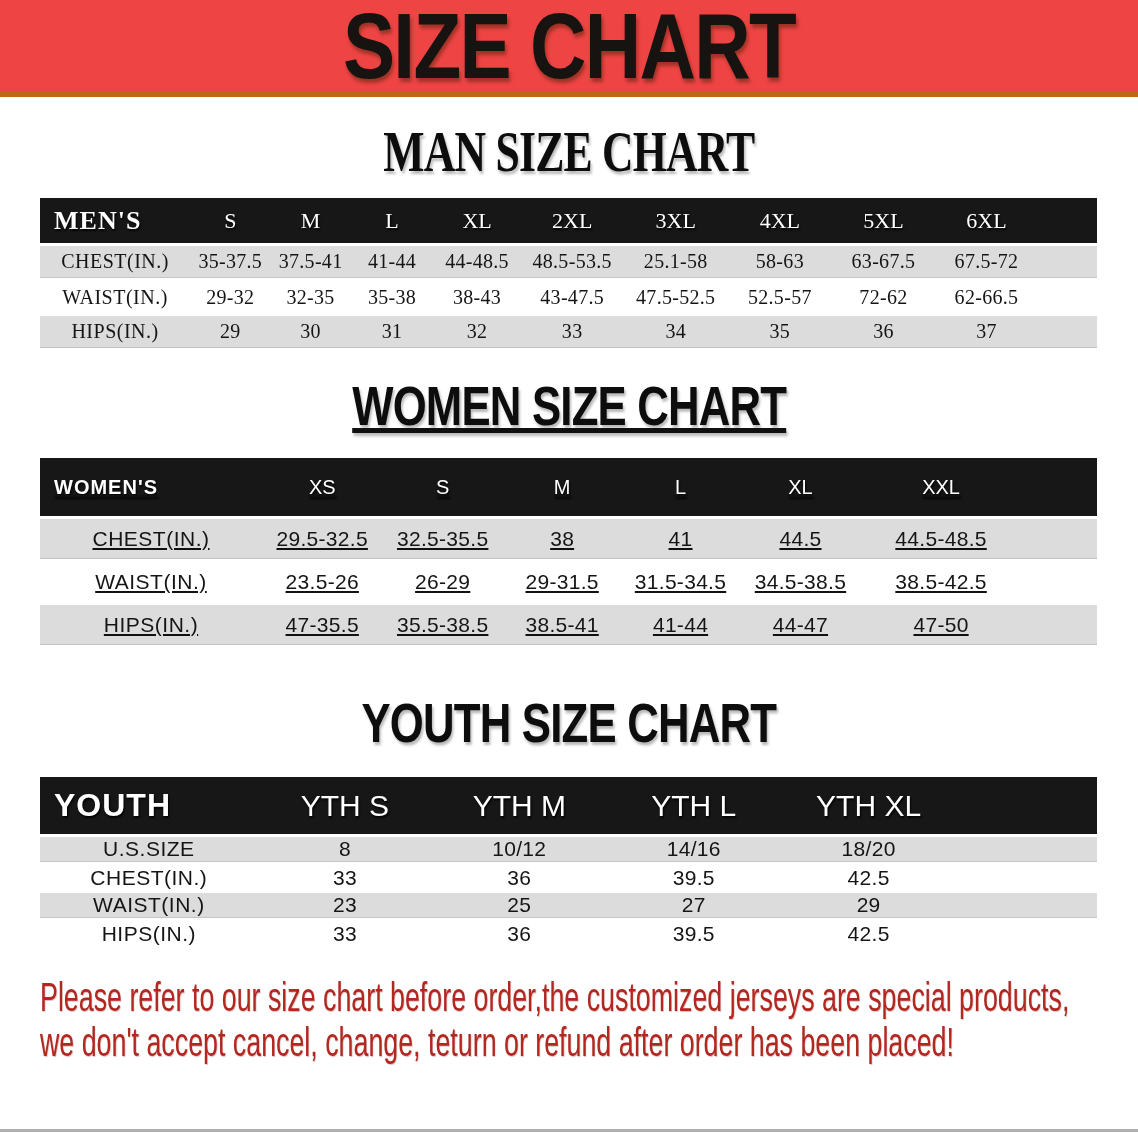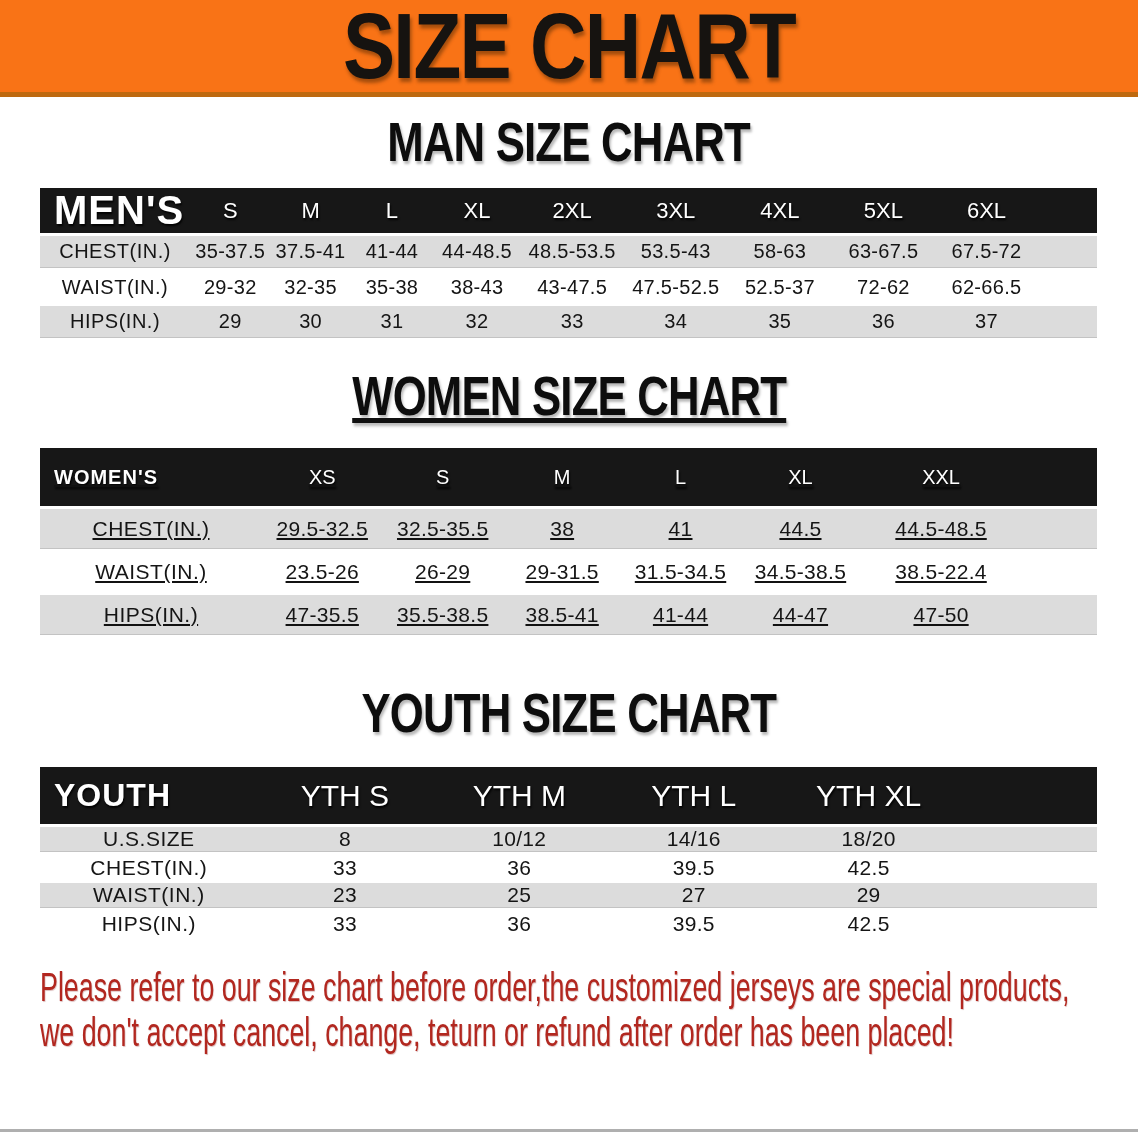--- a/index.html
+++ b/index.html
@@ -30,21 +30,21 @@
 
   
   .heading-wrap { display:flex; justify-content:center; }
   .heading-wrap h2 {
     font-size:56px; font-weight:700; line-height:50px;
     letter-spacing:-1px; color:#0d0d0d;
     transform:scaleX(0.78);
     text-shadow:2px 3px 3px rgba(0,0,0,0.28);
     white-space:nowrap;
   }
-  .sec-men   { margin-top:20px; }
+  .sec-men   { margin-top:30px;font-family:Liberation Serif, serif; }
   .sec-men   .heading-wrap { margin-bottom:18px; }
   .sec-women { margin-top:30px;text-decoration:underline; }
   .sec-women .heading-wrap { margin-bottom:24px; }
   .sec-youth { margin-top:50px; }
   .sec-youth .heading-wrap { margin-bottom:26px; }
 
   
   table.size-table {
     width:1057px; margin:0 41px 0 40px;
     border-collapse:separate; border-spacing:0 3px;
@@ -62,21 +62,21 @@
   }
   table.size-table tbody tr:nth-child(odd) td { background:#DCDCDC; border-bottom:1px solid #c3c3c3; }
   table.size-table tbody td {
     text-align:center; vertical-align:middle;
     color:#151515; letter-spacing:0.3px; white-space:nowrap;
   }
   table.size-table tbody td.rlabel { letter-spacing:0.5px; }
 
   .t-men  thead tr { height:45px; }
   .t-men  thead th { font-size:22px; }
-  .t-men  thead th.corner { font-size:40px; }
+  .t-men  thead th.corner { font-size:26px; }
   .t-men  tbody tr { height:32px; }
   .t-men  tbody td { font-size:20px; }
 
   .t-women thead tr { height:58px; border:2px solid #000; }
   .t-women thead th { font-size:20px; }
   .t-women thead th.corner { font-size:20px; }
   .t-women tbody tr { height:40px; }
   .t-women tbody td { font-size:21px; }
 
   .t-youth thead tr { height:57px; }
@@ -100,21 +100,21 @@
   .bottom-line {
     position:absolute; left:0; right:0; bottom:0;
     height:3px; background:#AFAFAF;
   }
 </style>
 </head>
 <body>
 
 <div class="page">
 
-  <header class="banner" style="background: #f97316; border-bottom-color: rgb(190, 105, 15);">
+  <header class="banner" style="background: #ef4444; border-bottom-color: rgb(190, 105, 15);">
     <h1>SIZE CHART</h1>
   </header>
 
   <section class="sec-men">
     <div class="heading-wrap">
       <h2>MAN SIZE CHART</h2>
     </div>
     <table class="size-table t-men">
         <colgroup>
           <col style="width: 14.2%;">
@@ -145,35 +145,35 @@
           </tr>
         </thead>
         <tbody>
           <tr>
             <td class="rlabel">CHEST(IN.)</td>
             <td>35-37.5</td>
             <td>37.5-41</td>
             <td>41-44</td>
             <td>44-48.5</td>
             <td>48.5-53.5</td>
-            <td>53.5-43</td>
+            <td>25.1-58</td>
             <td>58-63</td>
             <td>63-67.5</td>
             <td>67.5-72</td>
             <td></td>
           </tr>
           <tr>
             <td class="rlabel">WAIST(IN.)</td>
             <td>29-32</td>
             <td>32-35</td>
             <td>35-38</td>
             <td>38-43</td>
             <td>43-47.5</td>
             <td>47.5-52.5</td>
-            <td>52.5-37</td>
+            <td>52.5-57</td>
             <td>72-62</td>
             <td>62-66.5</td>
             <td></td>
           </tr>
           <tr>
             <td class="rlabel">HIPS(IN.)</td>
             <td>29</td>
             <td>30</td>
             <td>31</td>
             <td>32</td>
@@ -226,21 +226,21 @@
             <td>44.5-48.5</td>
             <td></td>
           </tr>
           <tr>
             <td class="rlabel">WAIST(IN.)</td>
             <td>23.5-26</td>
             <td>26-29</td>
             <td>29-31.5</td>
             <td>31.5-34.5</td>
             <td>34.5-38.5</td>
-            <td>38.5-22.4</td>
+            <td>38.5-42.5</td>
             <td></td>
           </tr>
           <tr>
             <td class="rlabel">HIPS(IN.)</td>
             <td>47-35.5</td>
             <td>35.5-38.5</td>
             <td>38.5-41</td>
             <td>41-44</td>
             <td>44-47</td>
             <td>47-50</td>

